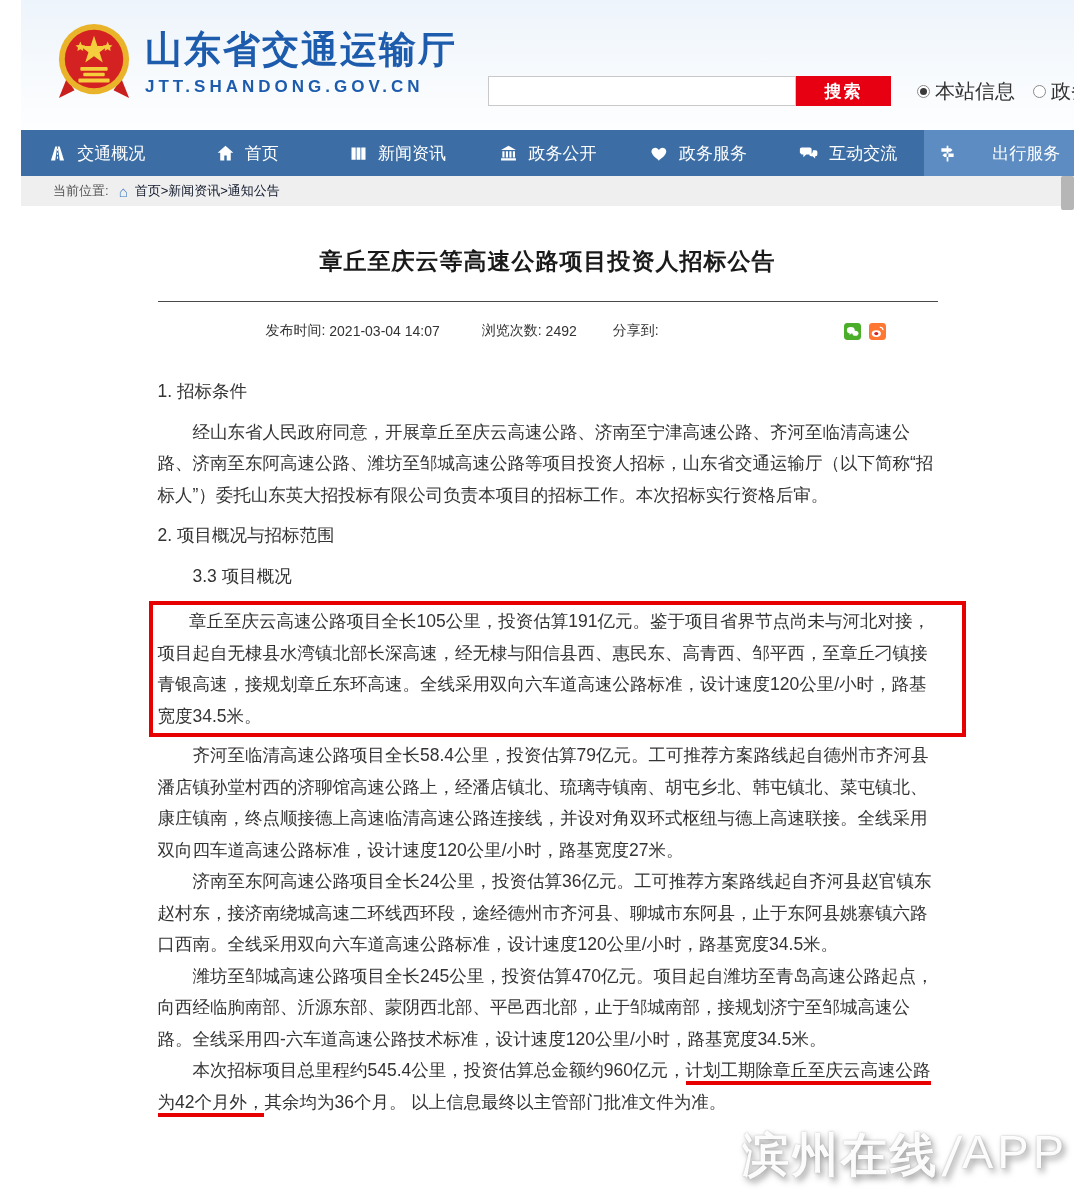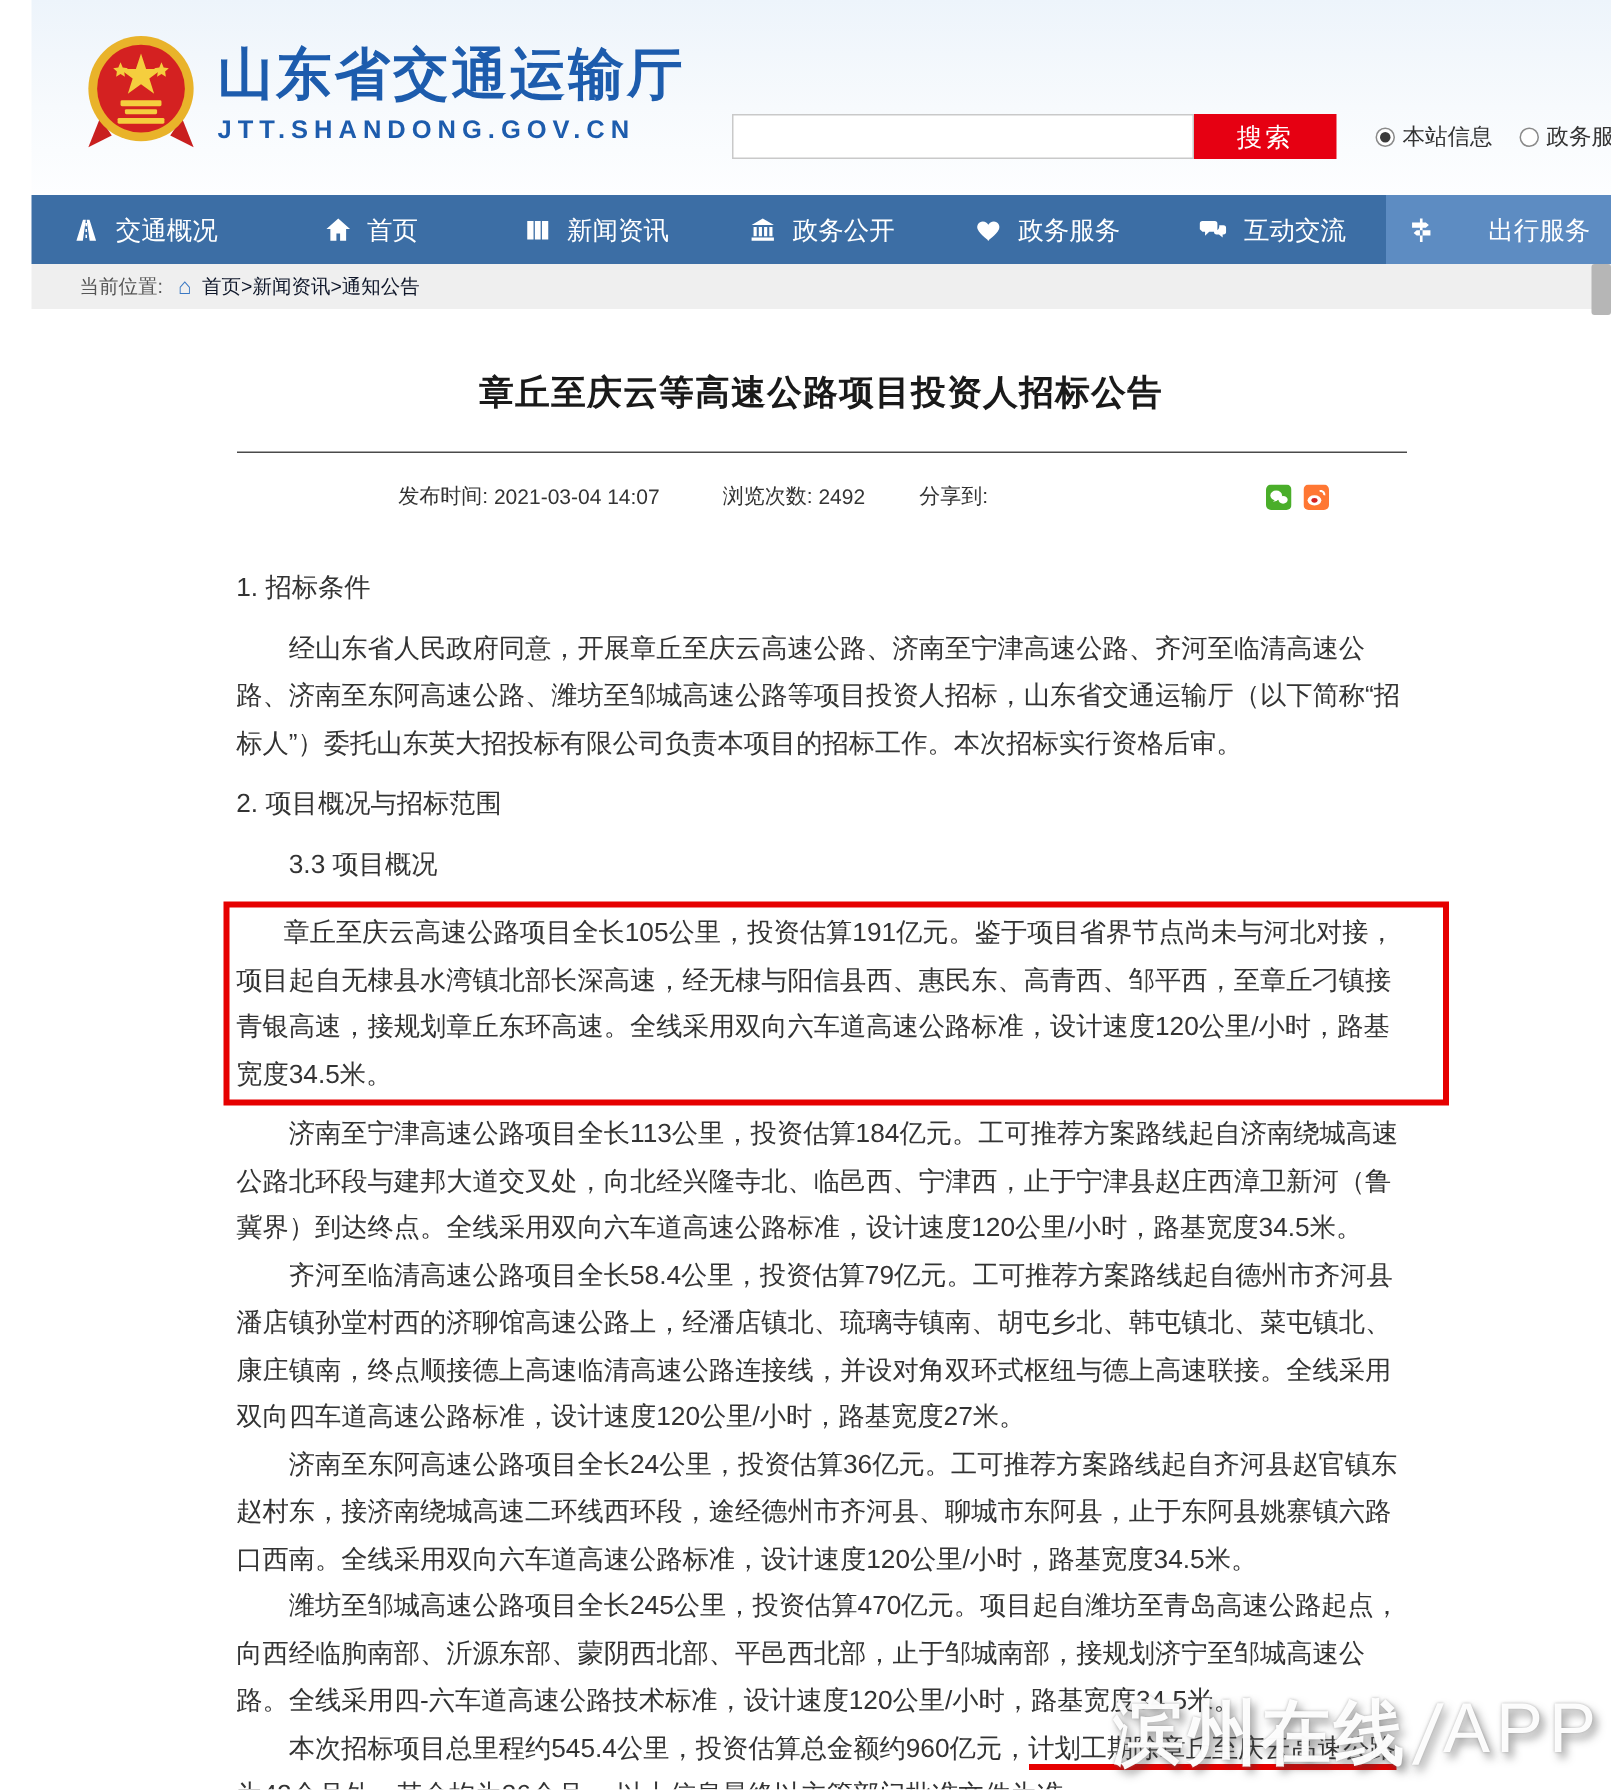--- a/index.html
+++ b/index.html
@@ -8,23 +8,23 @@
   .page { position:relative; width:1068px; height:1193px; margin:0 auto; background:#fff; overflow:hidden;padding-left:15px; }
 
   
   .site-header { position:relative; height:130px; background:linear-gradient(180deg,#edf4fb 0%,#f7fafd 55%,#fdfeff 100%); }
   .logo-wrap { position:absolute; left:34px; top:22px; display:flex; align-items:center; cursor:pointer; }
   .emblem { width:78px; height:82px; margin-right:12px; }
   .site-text .site-name { font-size:37px; font-weight:bold; color:#1d5cad; letter-spacing:2px; line-height:1.15; }
   .site-text .site-url { font-size:17px; font-weight:bold; color:#1d5cad; letter-spacing:4px; margin-top:6px; }
   .search-area { position:absolute; left:467px; top:76px; display:flex; align-items:center; }
   .search-input { width:308px; height:30px; border:1px solid #c9c9c9; background:#fff; outline:none; padding:0 8px; font-size:14px; }
-  .search-button { width:95px; height:30px; background:#e60012; color:#fff; border:none; font-size:17px; font-weight:normal; letter-spacing:2px; cursor:pointer; }
+  .search-button { width:95px; height:30px; background:#e60012; color:#fff; border:none; font-size:17px; font-weight:bold; letter-spacing:2px; cursor:pointer; }
   .radio-group { display:flex; align-items:center; margin-left:26px; }
-  .radio { display:flex; align-items:center; margin-right:18px; font-size:15px; color:#333; cursor:pointer; white-space:nowrap; }
+  .radio { display:flex; align-items:center; margin-right:18px; font-size:20px; color:#333; cursor:pointer; white-space:nowrap; }
   .radio .dot { width:13px; height:13px; border:1px solid #8a8a8a; border-radius:50%; margin-right:5px; background:#fff; position:relative; }
   .radio.checked .dot::after { content:""; position:absolute; left:2px; top:2px; width:7px; height:7px; border-radius:50%; background:#3a3a3a; }
 
   
   .main-nav { display:flex; height:46px; background:#3c6ea5; }
   .nav-item { flex:1 1 0; display:flex; align-items:center; justify-content:center; color:#fff; font-size:17px; cursor:pointer; white-space:nowrap; }
   .nav-item.highlight { background:#5d8cc2;gap:25px; }
   .nav-item svg { width:21px; height:21px; margin-right:9px; fill:#fff; }
 
   
@@ -170,21 +170,20 @@
       </span>
     </div>
     <div class="article-body" id="article-body">
         <p class="sec">1. 招标条件</p>
         <p class="para">经山东省人民政府同意，开展章丘至庆云高速公路、济南至宁津高速公路、齐河至临清高速公路、济南至东阿高速公路、潍坊至邹城高速公路等项目投资人招标，山东省交通运输厅（以下简称“招标人”）委托山东英大招投标有限公司负责本项目的招标工作。本次招标实行资格后审。</p>
         <p class="sec">2. 项目概况与招标范围</p>
         <p class="subsec">3.3 项目概况</p>
         <div class="red-box">
           <p class="para">章丘至庆云高速公路项目全长105公里，投资估算191亿元。鉴于项目省界节点尚未与河北对接，项目起自无棣县水湾镇北部长深高速，经无棣与阳信县西、惠民东、高青西、邹平西，至章丘刁镇接青银高速，接规划章丘东环高速。全线采用双向六车道高速公路标准，设计速度120公里/小时，路基宽度34.5米。</p>
         </div>
-        <p class="para">济南至宁津高速公路项目全长113公里，投资估算184亿元。工可推荐方案路线起自济南绕城高速公路北环段与建邦大道交叉处，向北经兴隆寺北、临邑西、宁津西，止于宁津县赵庄西漳卫新河（鲁冀界）到达终点。全线采用双向六车道高速公路标准，设计速度120公里/小时，路基宽度34.5米。</p>
         <p class="para">齐河至临清高速公路项目全长58.4公里，投资估算79亿元。工可推荐方案路线起自德州市齐河县潘店镇孙堂村西的济聊馆高速公路上，经潘店镇北、琉璃寺镇南、胡屯乡北、韩屯镇北、菜屯镇北、康庄镇南，终点顺接德上高速临清高速公路连接线，并设对角双环式枢纽与德上高速联接。全线采用双向四车道高速公路标准，设计速度120公里/小时，路基宽度27米。</p>
         <p class="para">济南至东阿高速公路项目全长24公里，投资估算36亿元。工可推荐方案路线起自齐河县赵官镇东赵村东，接济南绕城高速二环线西环段，途经德州市齐河县、聊城市东阿县，止于东阿县姚寨镇六路口西南。全线采用双向六车道高速公路标准，设计速度120公里/小时，路基宽度34.5米。</p>
         <p class="para">潍坊至邹城高速公路项目全长245公里，投资估算470亿元。项目起自潍坊至青岛高速公路起点，向西经临朐南部、沂源东部、蒙阴西北部、平邑西北部，止于邹城南部，接规划济宁至邹城高速公路。全线采用四-六车道高速公路技术标准，设计速度120公里/小时，路基宽度34.5米。</p>
         <p class="para"><span>本次招标项目总里程约545.4公里，投资估算总金额约960亿元，</span><span class="u-red">计划工期除章丘至庆云高速公路为42个月外，</span><span>其余均为36个月。 以上信息最终以主管部门批准文件为准。</span></p>
       </div>
   </main>
 
   <div class="watermark">
     <span class="wm-cn">滨州在线</span>
     <span class="wm-slash">/</span>

